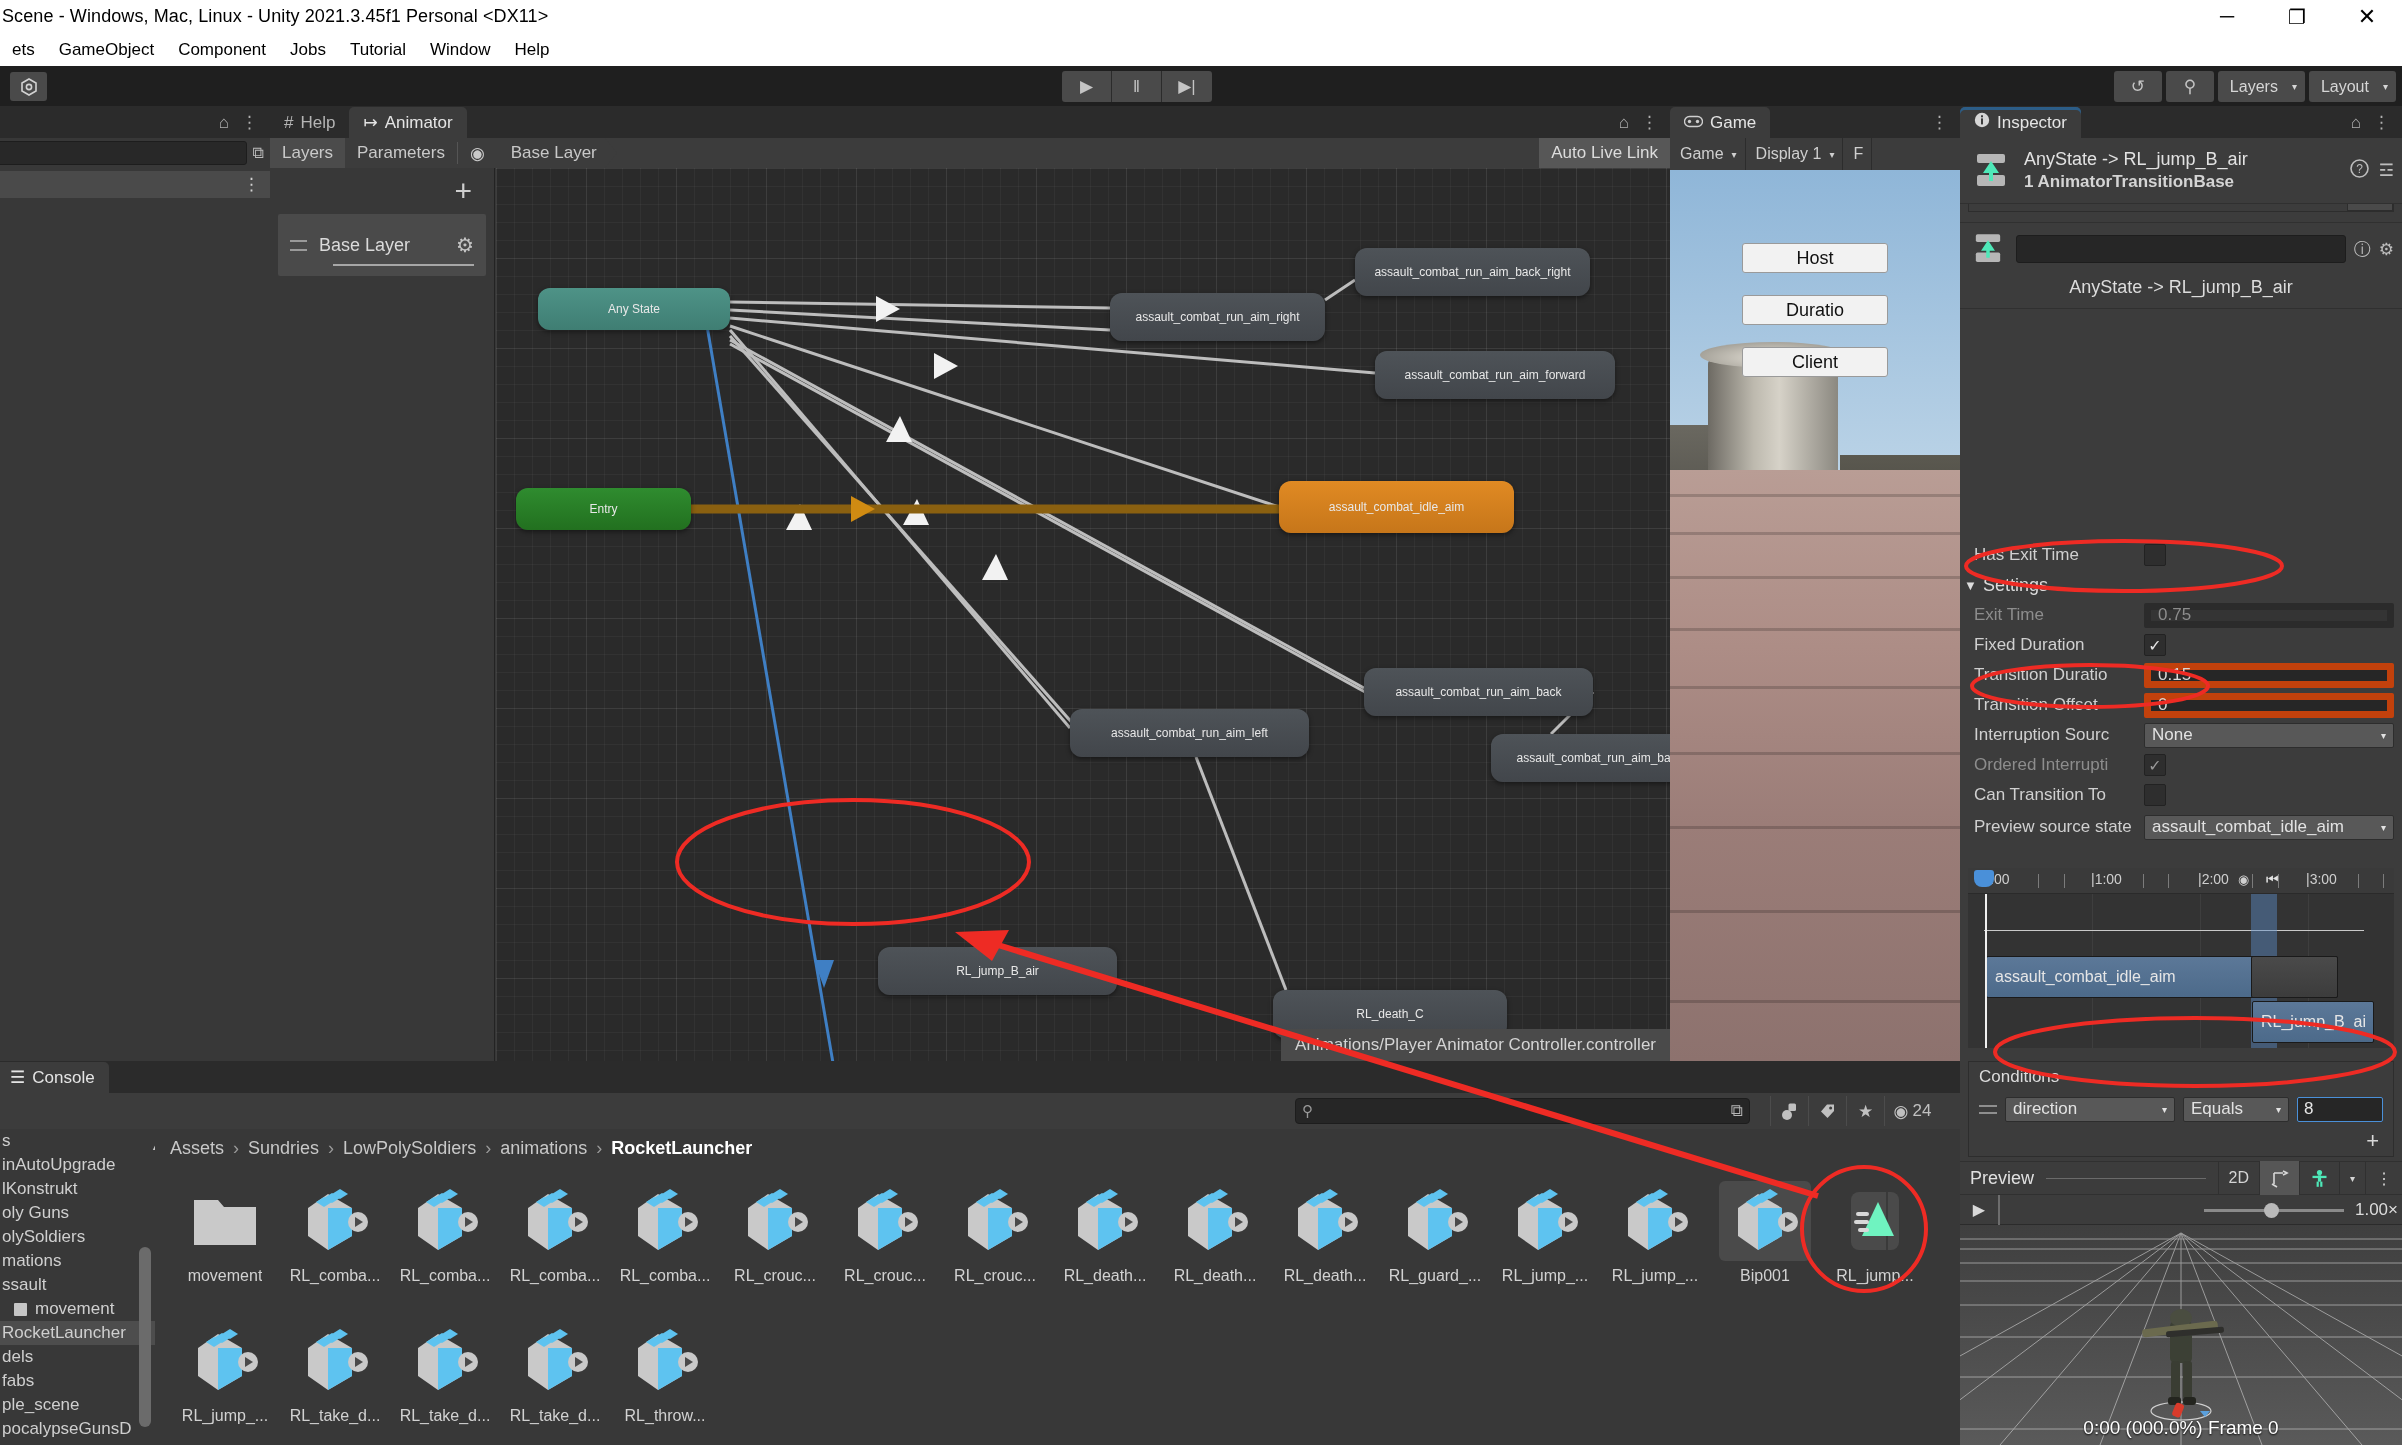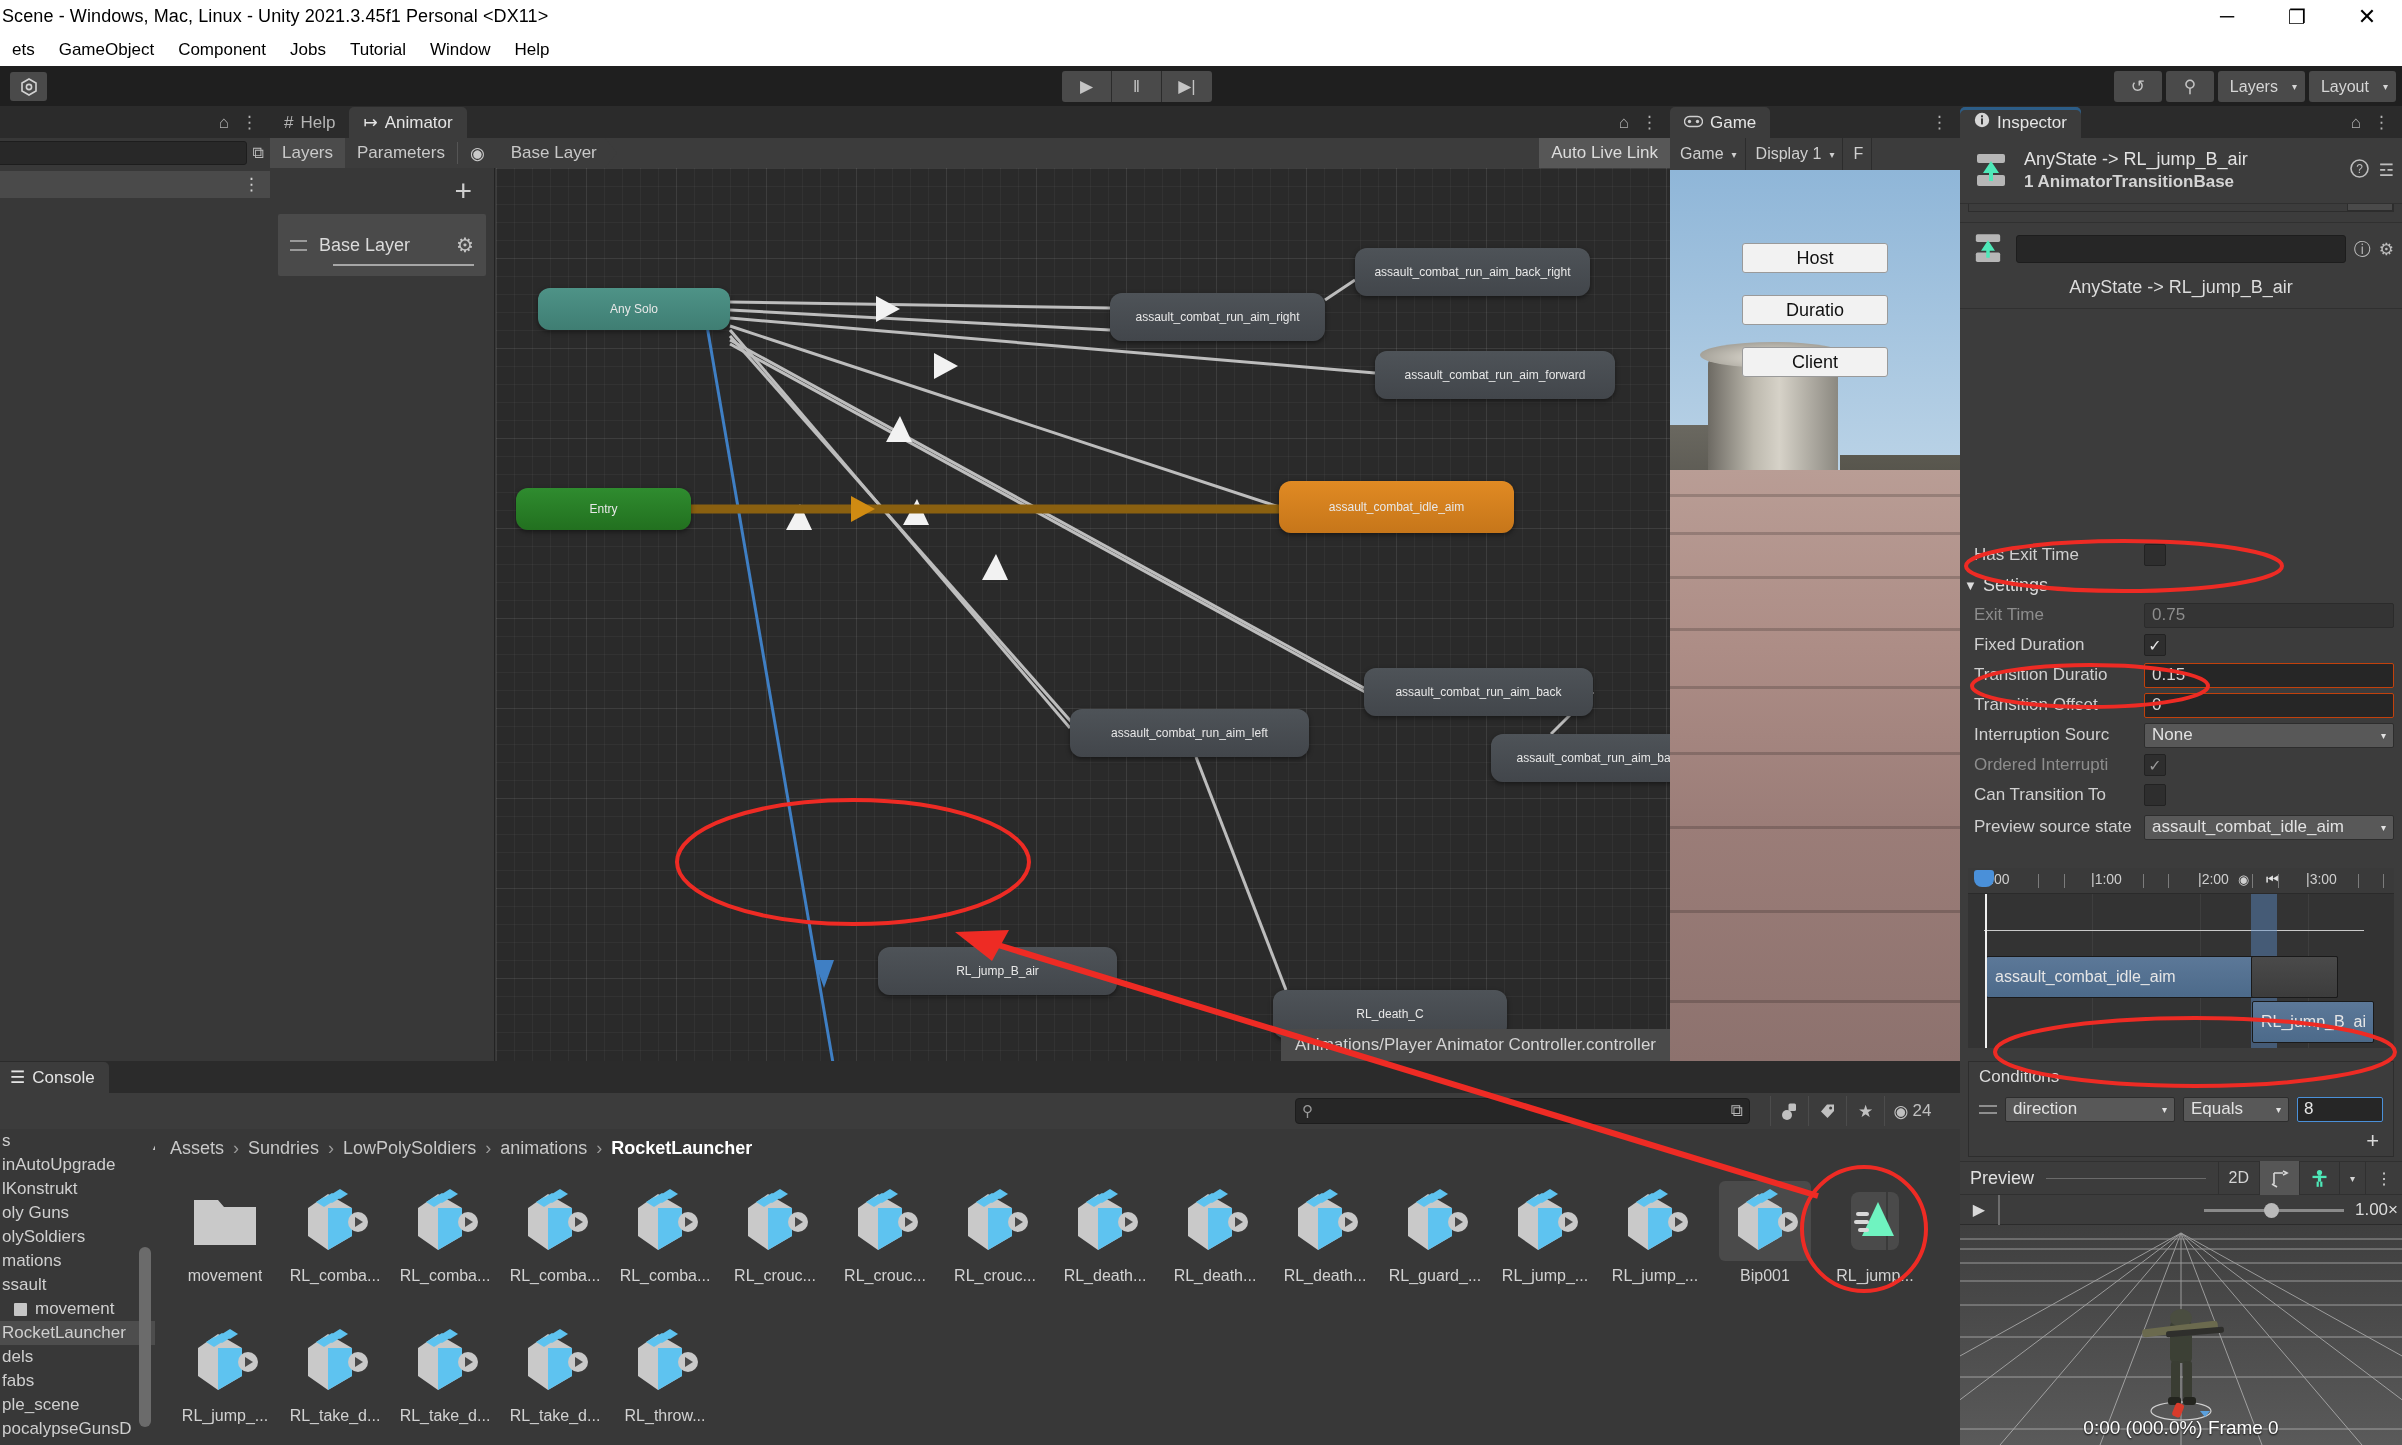--- a/index.html
+++ b/index.html
@@ -150,21 +150,21 @@
   .name-block { margin-top:10px; padding:6px 8px 4px 8px; border-top:1px solid #303030;
     border-bottom:1px solid #303030; }
   .name-row { display:flex; align-items:center; gap:8px; }
   .name-fld { flex:1; height:28px; background:#262626; border:1px solid #1d1d1d; border-radius:3px; }
   .name-under { text-align:center; font-size:18px; color:#dcdcdc; padding:8px 0 6px 0; }
 
   .prow { height:30px; display:flex; align-items:center; padding:0 0 0 14px; font-size:17px; }
   .prow .lbl { width:170px; color:#d0d0d0; white-space:nowrap; overflow:hidden; }
   .prow .lbl.dim { color:#8d8d8d; }
   .prow .val { flex:1; margin-right:8px; }
-  .fld { height:25px; background:#262626; border:1px solid #c2410c; border-radius:2px;
+  .fld { height:25px; background:#262626; border:7px solid #c2410c; border-radius:2px;
     display:flex; align-items:center; padding:0 7px; font-size:17px; color:#d8d8d8; }
   .fld.dim { color:#8d8d8d; background:#343434; border-color:#2b2b2b; }
   .dd { height:25px; background:#585858; border:1px solid #2d2d2d; border-radius:2px;
     display:flex; align-items:center; padding:0 7px; font-size:17px; color:#e2e2e2; }
   .dd .cv { margin-left:auto; font-size:10px; }
   .foldout { height:30px; display:flex; align-items:center; padding-left:4px; font-size:18px; color:#dcdcdc; }
   .foldout .tri { margin-right:6px; font-size:13px; }
 
   .timeline { position:absolute; left:8px; right:8px; height:180px; background:#333; }
   .tl-ruler { height:26px; background:#3a3a3a; position:relative; border-bottom:1px solid #2a2a2a;
@@ -375,21 +375,21 @@
           <polygon points="290,362 304,336 316,362"></polygon>
           <polygon points="486,412 500,386 512,412"></polygon>
         </g>
         <path d="M210,152 L337,895" stroke="#3f7fc4" stroke-width="3" fill="none"></path>
         <polygon points="318,792 338,792 328,820" fill="#3f7fc4"></polygon>
         <path d="M195,341 L783,341" stroke="#8a6010" stroke-width="9" fill="none"></path>
         <polygon points="355,328 379,341 355,354" fill="#d08b12"></polygon>
       </svg>
 
       <div class="node teal" style="left:42px;top:120px;width:192px;height:42px">
-          <span>Any Solo</span>
+          <span>Any State</span>
         </div>
       <div class="node green" style="left:20px;top:320px;width:175px;height:42px">
           <span>Entry</span>
         </div>
       <div class="node grey" style="left:859px;top:80px;width:235px;height:48px">
           <span>assault_combat_run_aim_back_right</span>
         </div>
       <div class="node grey" style="left:614px;top:125px;width:215px;height:48px">
           <span>assault_combat_run_aim_right</span>
         </div>

